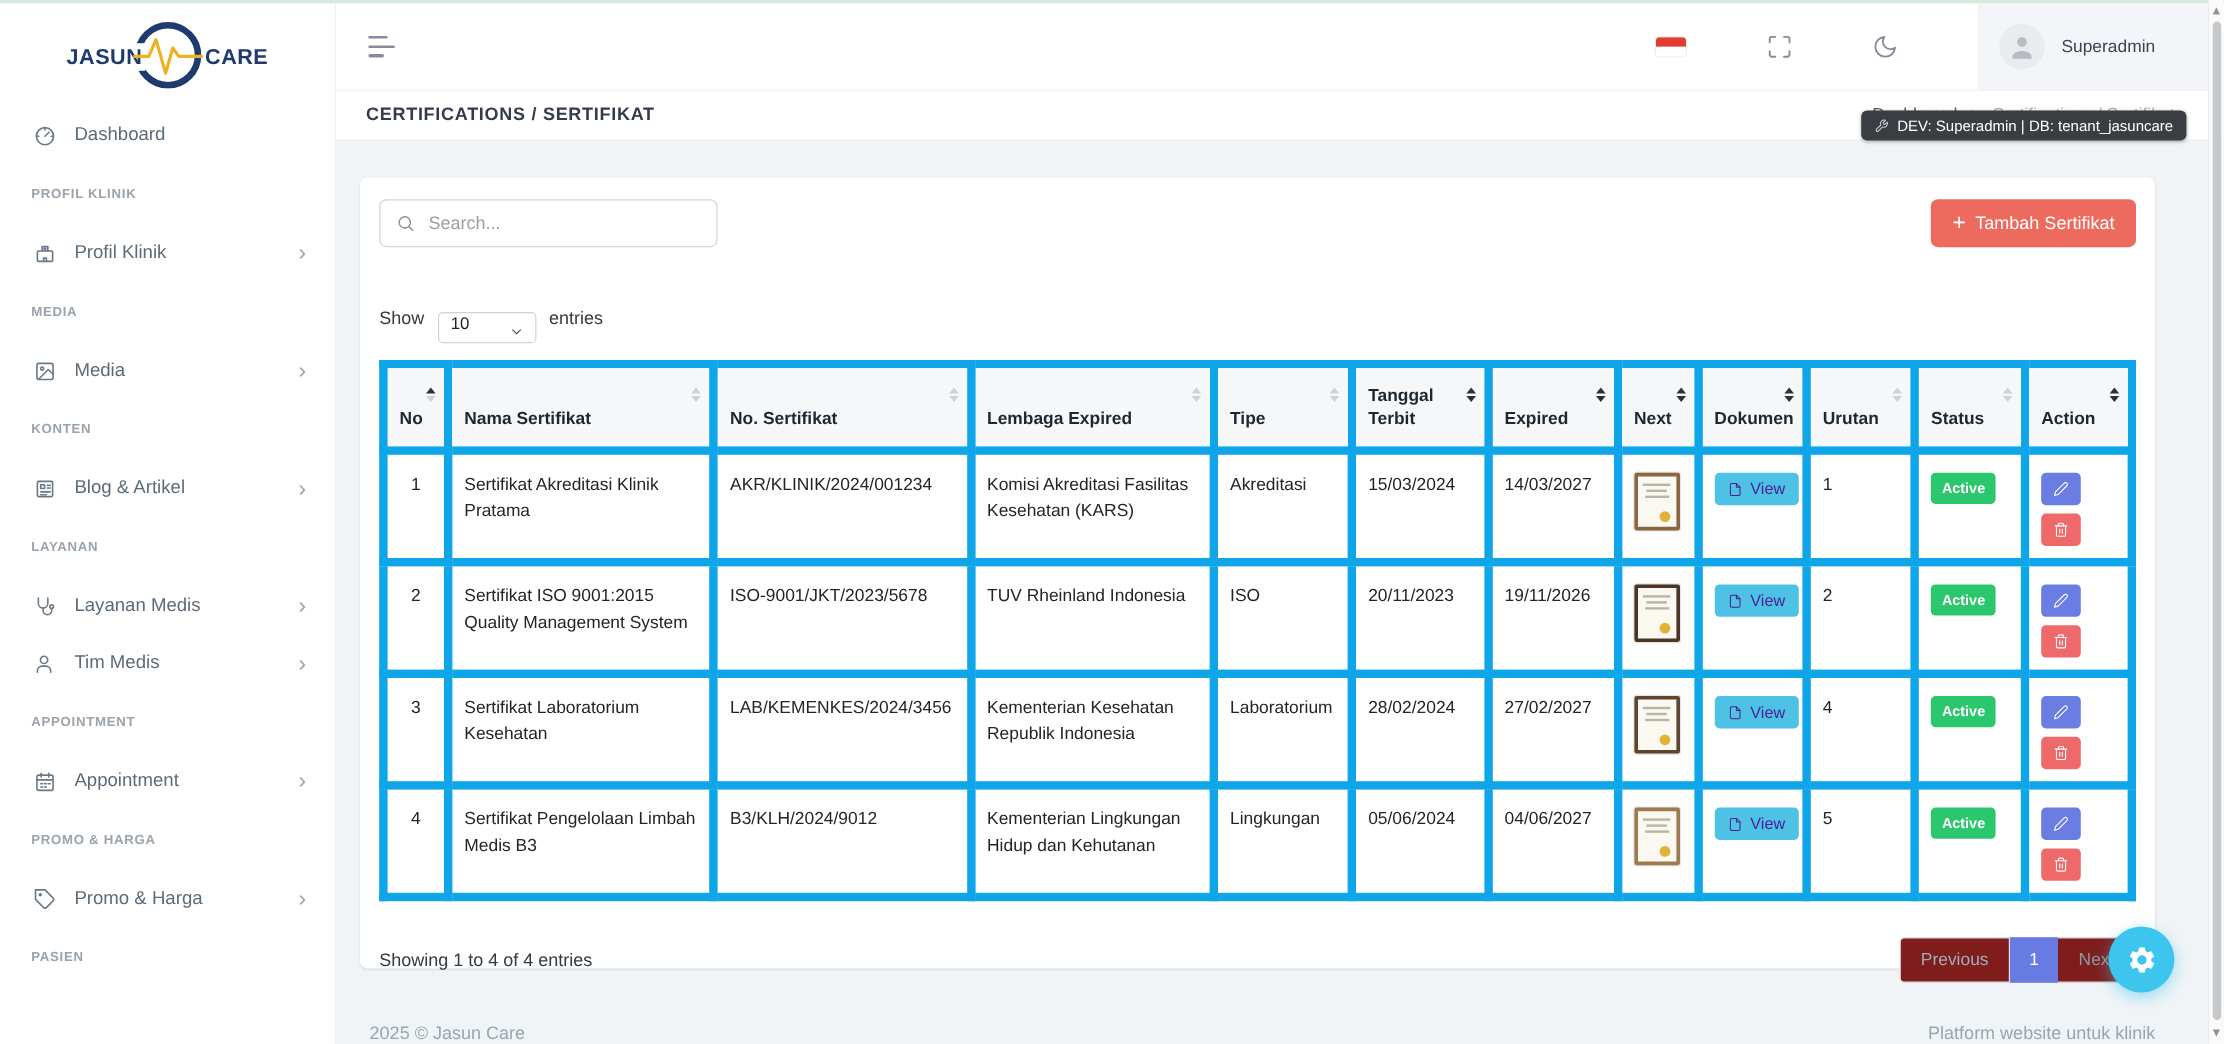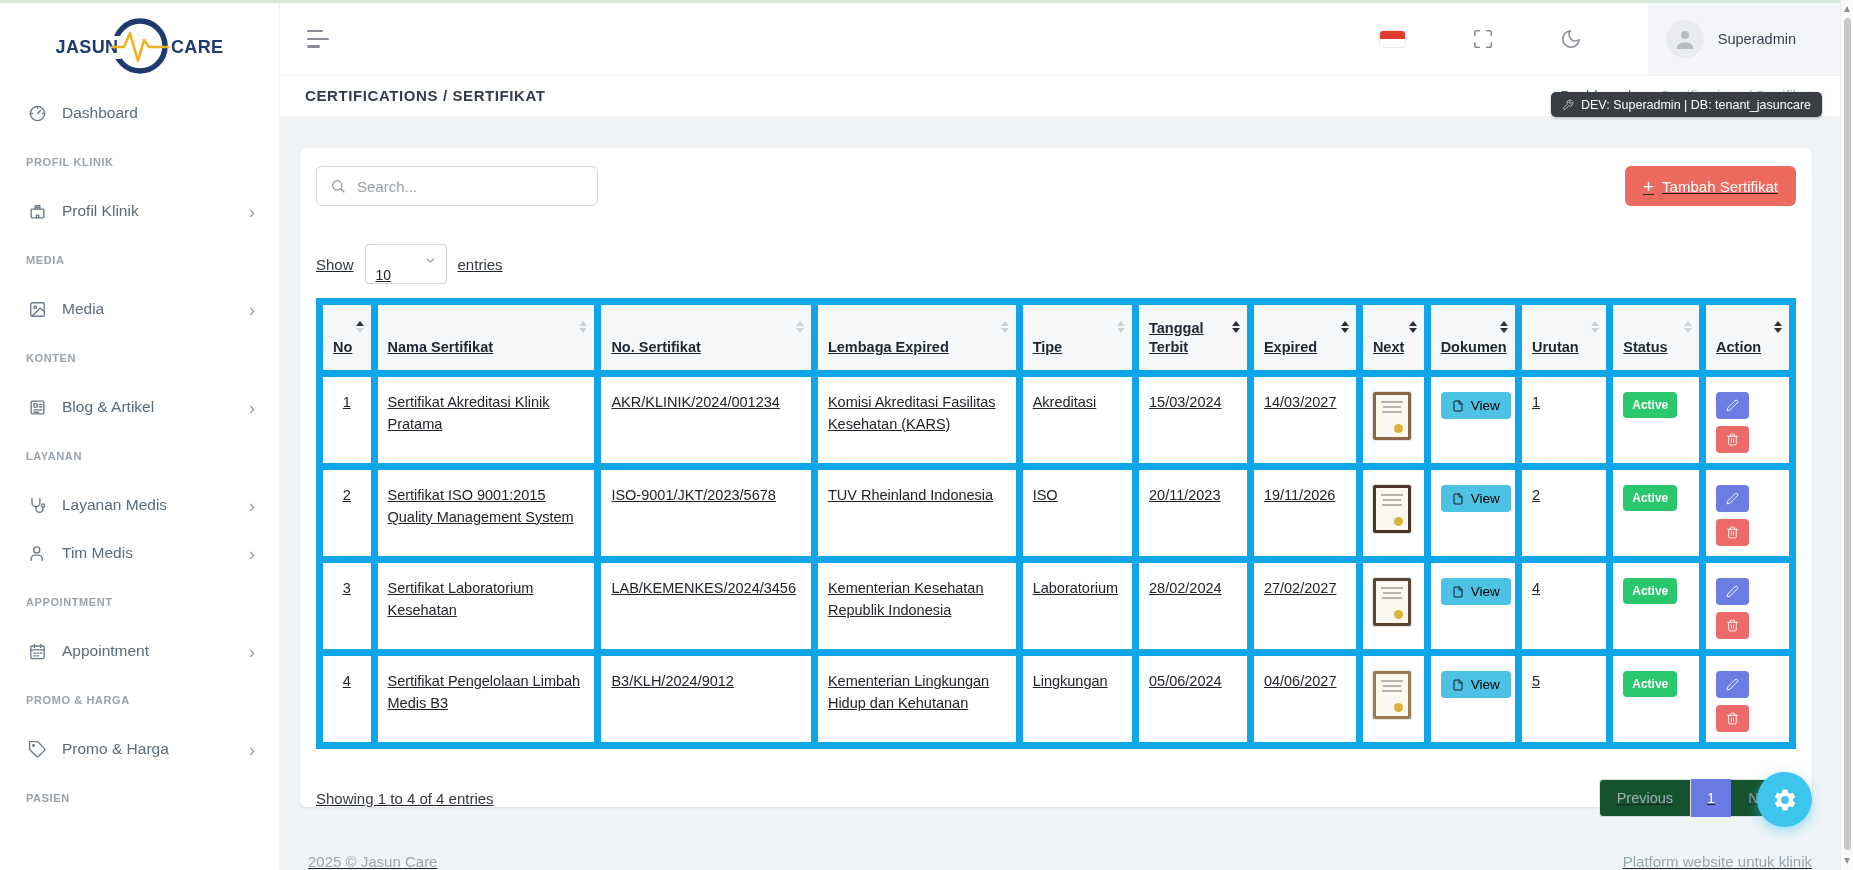--- a/index.html
+++ b/index.html
@@ -41,34 +41,34 @@
   .avatar { width:38px; height:38px; border-radius:50%; background:#e9ebef; display:flex; align-items:center; justify-content:center; overflow:hidden; }
   .user-name { margin-left:14px; font-size:14.5px; color:#3a4250; }
 
   .titlebar { height:42px; background:#fff; display:flex; align-items:center; justify-content:space-between; padding:0 41px 0 25px; }
   .page-title { font-size:15px; font-weight:700; letter-spacing:.6px; color:#343c4a; }
   .breadcrumb { font-size:14.5px; display:flex; align-items:center; }
   .breadcrumb .root { color:#545b62; cursor:pointer; }
   .breadcrumb .sep { color:#aab2ba; margin:0 10px; }
   .breadcrumb .current { color:#a9b2bb; }
 
-  .content { flex:1; background:#f0f4f7; padding:32px 41px 0 20px; position:relative;text-decoration:underline; }
+  .content { flex:1; background:#f0f4f7; padding:32px 57px 0 20px; position:relative; }
 
   
   .card { background:#fff; border-radius:6px; box-shadow:0 1px 2px rgba(56,65,74,.12); height:659px; padding:18px 16px 0 16px; }
   .card-top { display:flex; align-items:flex-start; justify-content:space-between; }
   .search-wrap { position:relative; }
   .search-wrap .ico { position:absolute; left:14px; top:12px; width:16px; height:16px; color:#878a99; }
   .search-input { width:282px; height:40px; border:1px solid #cfd4da; border-radius:6px; padding:0 12px 0 40px; font-size:15px; font-family:"Liberation Sans",sans-serif; color:#212529; outline:none; }
   .search-input::placeholder { color:#9aa0a6; }
   .btn-add { height:40px; border:none; border-radius:6px; color:#fff; font-size:15px; font-family:"Liberation Sans",sans-serif; display:flex; align-items:center; gap:8px; padding:0 18px; cursor:pointer; }
   .btn-add .plus { font-size:19px; font-weight:400; line-height:1; }
 
   .entries-row { margin-top:38px; display:flex; align-items:center; gap:11px; font-size:15px; color:#343a40; }
-  .select-box { width:82px; height:40px; border:1px solid #ced4da; border-radius:4px; display:flex; align-items:flex-end; padding:0 10px; cursor:pointer; position:relative; }
+  .select-box { width:82px; height:26px; border:1px solid #ced4da; border-radius:4px; display:flex; align-items:flex-start; padding:0 10px; cursor:pointer; position:relative;margin-top:16px; }
   .select-box .val { font-size:14px; color:#212529; }
   .select-box .chev { position:absolute; right:9px; top:9px; width:13px; height:13px; color:#495057; }
 
   
   table.grid { width:100%; border-collapse:collapse; margin-top:14px; table-layout:fixed; }
   table.grid th, table.grid td { border:7px solid #0ea5e9; }
   table.grid th { background:#f5f7f8; height:72px; vertical-align:bottom; text-align:left; padding:0 22px 13px 10px; font-size:14.5px; font-weight:700; color:#1d2731; position:relative; line-height:1.3; cursor:pointer; }
   th.c-no { padding-left:0; text-align:center; }
   .sorter { position:absolute; right:7px; top:16px; display:flex; flex-direction:column; gap:2px; }
   .sorter .up { width:0; height:0; border-left:4px solid transparent; border-right:4px solid transparent; border-bottom:5px solid #ccd2d7; }
@@ -78,30 +78,30 @@
   th[data-sort="both"] .dn { border-top-color:#2b3237; }
   table.grid td { height:88px; vertical-align:top; padding:15px 10px 10px 10px; font-size:14.5px; color:#212529; line-height:1.5; background:#fff; }
   td.c-no { text-align:center; }
 
   .cert-thumb { width:38px; height:48px; background:#faf8f1; border:3px solid #8a6742; border-radius:2px; position:relative; display:flex; flex-direction:column; align-items:center; padding-top:6px; gap:3px; box-shadow:0 0 0 1px #e3e3e0; }
   .cert-thumb i { display:block; height:2px; background:#b9b5a6; width:70%; }
   .cert-thumb i:nth-child(2) { width:55%; }
   .cert-thumb i:nth-child(3) { width:62%; }
   .cert-thumb .seal { position:absolute; bottom:4px; right:5px; width:9px; height:9px; border-radius:50%; background:#e0b23a; }
 
-  .btn-view { display:inline-flex; align-items:center; gap:7px; color:#000000; font-size:13.5px; font-family:"Liberation Sans",sans-serif; border:none; border-radius:4px; padding:6px 11px; cursor:pointer; }
+  .btn-view { display:inline-flex; align-items:center; gap:7px; color:#4c1d95; font-size:13.5px; font-family:"Liberation Sans",sans-serif; border:none; border-radius:4px; padding:6px 11px; cursor:pointer; }
   .badge { display:inline-block; color:#fff; font-size:12px; font-weight:700; border-radius:4px; padding:4px 9px; }
   .actions { display:flex; flex-direction:column; gap:7px; width:33px; }
   .btn-sq { width:33px; height:27px; border:none; border-radius:4px; display:flex; align-items:center; justify-content:center; color:#fff; cursor:pointer; }
   .btn-sq svg { width:13px; height:13px; }
 
   .table-foot { margin-top:30px; display:flex; align-items:center; justify-content:space-between; }
   .summary { font-size:15px; color:#343a40; }
   .pagination { display:flex; }
-  .page-btn { height:38px; display:flex; align-items:center; padding:0 17px; border:1px solid #dee2e6; background:#14532d; font-size:14.5px; color:#a3adb7; cursor:pointer; }
+  .page-btn { height:38px; display:flex; align-items:center; padding:0 17px; border:1px solid #dee2e6; background:#7f1d1d; font-size:14.5px; color:#a3adb7; cursor:pointer; }
   .page-btn.prev { border-radius:4px 0 0 4px; }
   .page-btn.next { border-radius:0 4px 4px 0; color:#8e99a4; border-left:none; }
   .page-btn.active { color:#fff; border:none; padding:0 16px; }
 
   .page-footer { margin-top:46px; display:flex; justify-content:space-between; font-size:15px; color:#98a6ad; padding-left:8px; }
 
   
   .dev-badge { position:absolute; left:1551px; top:92px; height:25px; display:flex; align-items:center; gap:7px; color:#fff; font-size:12.5px; border-radius:5px; padding:0 11px; z-index:60; box-shadow:0 1px 3px rgba(0,0,0,.3); white-space:nowrap; }
   .dev-badge .ico { width:12px; height:12px; color:#cfd3d7; }
 

